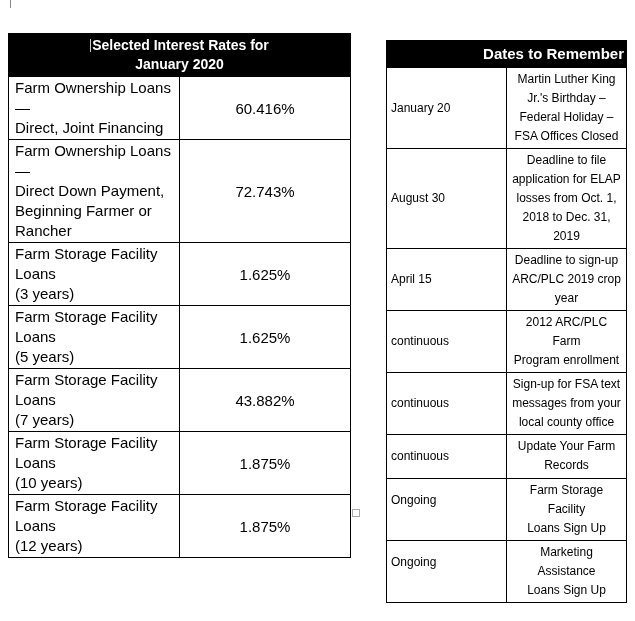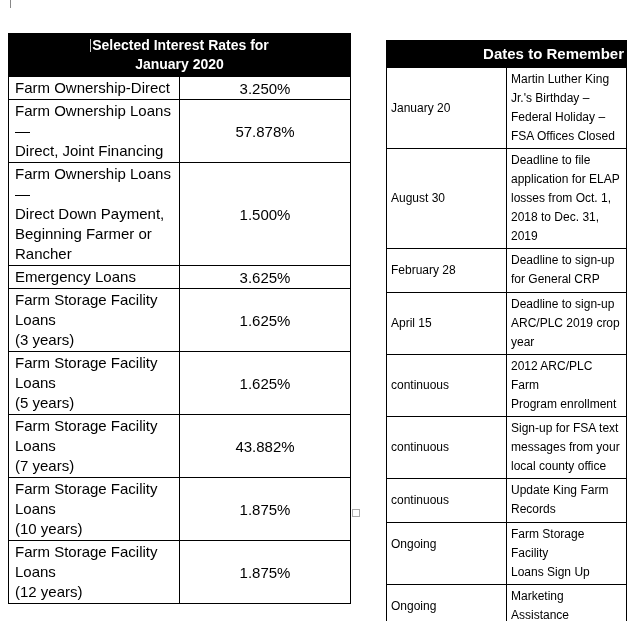--- a/index.html
+++ b/index.html
@@ -109,60 +109,52 @@
     padding: 12px 4px;
     vertical-align: middle;
     text-align: left;
   }
   table.dates-table td.desc-cell {
     font-size: 12px;
     line-height: 19px;
     padding: 2px 4px;
     vertical-align: top;
     white-space: pre-line;
-    text-align: left;
+    text-align: center;
   }
   
   table.dates-table tbody tr:nth-child(n+7) td.date-cell { vertical-align: top; }
 </style>
 </head>
 <body>
 
 <div class="doc-cursor"></div>
 
 <table class="rates-table">
   <thead>
     <tr>
       <th colspan="2"><span class="text-cursor"></span><span>Selected Interest Rates for</span><br><span>January 2020</span></th>
     </tr>
   </thead>
   <tbody id="rates-body">
 
-  <tr>
-    <td class="label-cell">Farm Ownership-Direct</td>
-    <td class="rate-cell">3.250%</td>
-  </tr>
 
   <tr>
     <td class="label-cell">Farm Ownership Loans —
 Direct, Joint Financing</td>
-    <td class="rate-cell">57.878%</td>
+    <td class="rate-cell">60.416%</td>
   </tr>
 
   <tr>
     <td class="label-cell">Farm Ownership Loans —
 Direct Down Payment,
 Beginning Farmer or Rancher</td>
-    <td class="rate-cell">1.500%</td>
-  </tr>
-
-  <tr>
-    <td class="label-cell">Emergency Loans</td>
-    <td class="rate-cell">3.625%</td>
-  </tr>
+    <td class="rate-cell">72.743%</td>
+  </tr>
+
 
   <tr>
     <td class="label-cell">Farm Storage Facility Loans
 (3 years)</td>
     <td class="rate-cell">1.625%</td>
   </tr>
 
   <tr>
     <td class="label-cell">Farm Storage Facility Loans
 (5 years)</td>
@@ -208,25 +200,20 @@
   </tr>
 
   <tr>
     <td class="date-cell">August 30</td>
     <td class="desc-cell">Deadline to file
 application for ELAP
 losses from Oct. 1,
 2018 to Dec. 31, 2019</td>
   </tr>
 
-  <tr>
-    <td class="date-cell">February 28</td>
-    <td class="desc-cell">Deadline to sign-up
-for General CRP</td>
-  </tr>
 
   <tr>
     <td class="date-cell">April 15</td>
     <td class="desc-cell">Deadline to sign-up
 ARC/PLC 2019 crop
 year</td>
   </tr>
 
   <tr>
     <td class="date-cell">continuous</td>
@@ -236,21 +223,21 @@
 
   <tr>
     <td class="date-cell">continuous</td>
     <td class="desc-cell">Sign-up for FSA text
 messages from your
 local county office</td>
   </tr>
 
   <tr>
     <td class="date-cell">continuous</td>
-    <td class="desc-cell">Update King Farm
+    <td class="desc-cell">Update Your Farm
 Records</td>
   </tr>
 
   <tr>
     <td class="date-cell">Ongoing</td>
     <td class="desc-cell">Farm Storage Facility
 Loans Sign Up</td>
   </tr>
 
   <tr>

